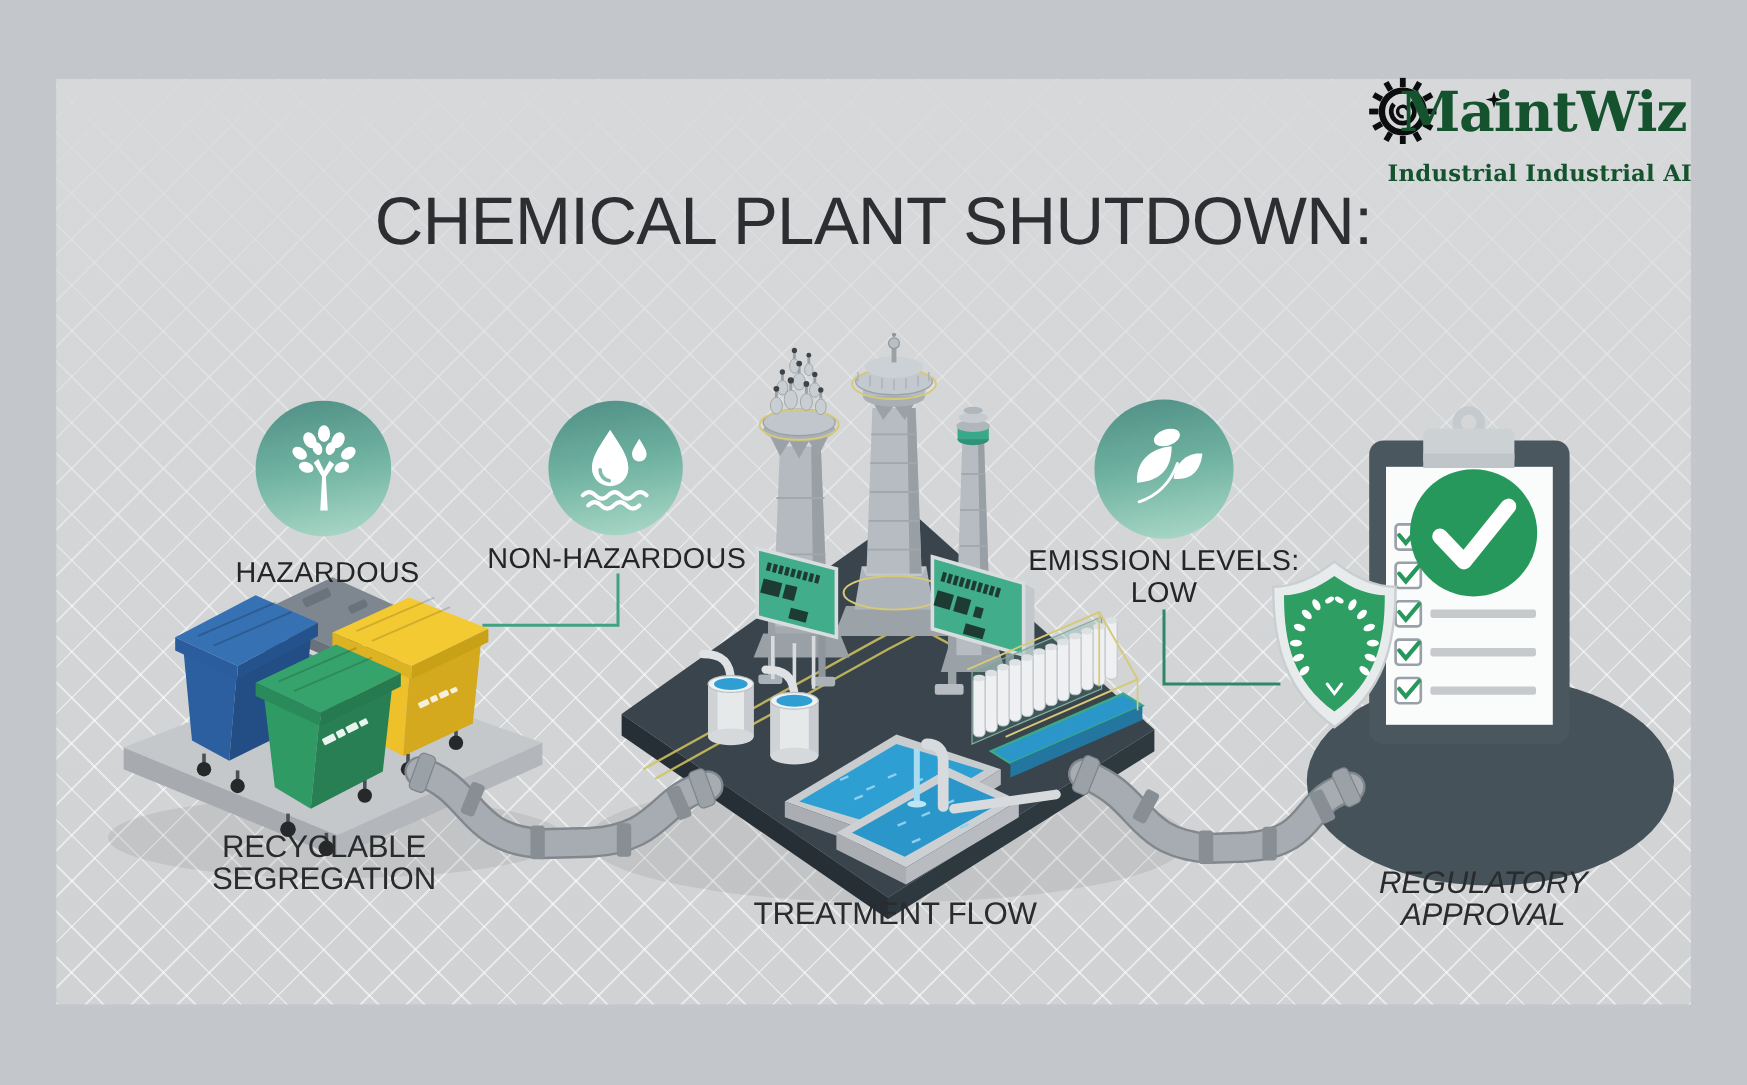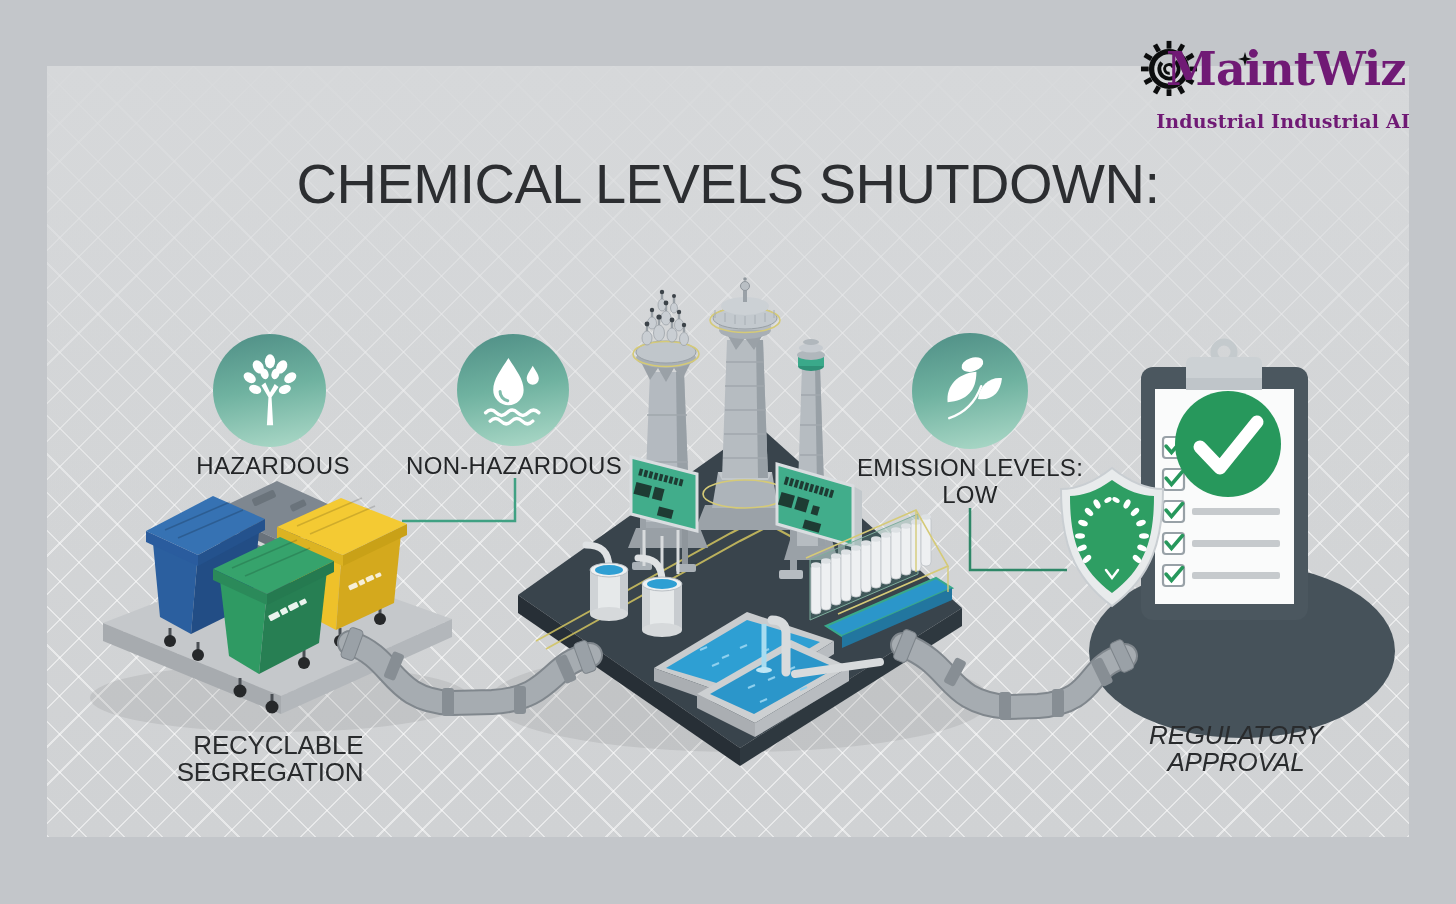--- a/index.html
+++ b/index.html
@@ -13,21 +13,21 @@
   .scene{position:absolute;left:0;top:0;}
   .title{position:absolute;left:0;top:152px;width:1456px;text-align:center;color:#2c2e31;
     font-size:56px;line-height:64px;font-weight:500;letter-spacing:-.5px;}
   .icon-circle{position:absolute;border-radius:50%;
     background:linear-gradient(170deg,#54948a 8%,#6fb2a0 48%,#a9d7c6 96%);
     display:flex;align-items:center;justify-content:center;}
   .badge-label{position:absolute;transform:translateX(-50%);text-align:center;font-size:24px;
     color:#232527;font-weight:500;letter-spacing:.3px;white-space:nowrap;line-height:27px;}
   .caption{position:absolute;transform:translateX(-50%);text-align:center;font-size:26px;line-height:27px;
     color:#292b2d;font-weight:500;letter-spacing:-.2px;white-space:nowrap;}
-  .logo{position:absolute;left:1140px;top:36px;width:272px;height:98px;color:#701a75;}
+  .logo{position:absolute;left:1140px;top:60px;width:272px;height:98px;color:#14532d;}
   .logo .brand{position:absolute;left:26px;top:6px;font-family:"DejaVu Serif","Liberation Serif",serif;
     font-size:46px;font-weight:700;letter-spacing:-1px;}
   .logo .tagline{position:absolute;right:2px;top:74px;font-family:"DejaVu Serif","Liberation Serif",serif;
     font-size:19px;font-weight:700;letter-spacing:.2px;}
   .logo .gear{position:absolute;left:0;top:2px;}
   .logo .sparkle{position:absolute;left:96px;top:12px;}
 </style>
 </head>
 <body>
 
@@ -482,21 +482,21 @@
     </svg>
     <svg class="sparkle" width="26" height="26" viewBox="0 0 26 26">
       <path d="M9,4 L10.6,9.4 L16,11 L10.6,12.6 L9,18 L7.4,12.6 L2,11 L7.4,9.4 Z" fill="#0c0d0e"></path>
       <circle cx="20" cy="5" r="1.6" fill="#0c0d0e"></circle>
     </svg>
     <div class="brand">MaintWiz</div>
     <div class="tagline">Industrial Industrial AI</div>
   </div>
 
   <div class="title">
-    <div>CHEMICAL LEVELS SHUTDOWN:</div>
+    <div>CHEMICAL PLANT SHUTDOWN:</div>
   </div>
 
   <div class="icon-circle" style="left:213px;top:334px;width:113px;height:113px;">
     <svg width="78" height="84" viewBox="0 0 100 100" fill="#ffffff">
       <polygon points="46,94 54,94 52,58 61,45 56,41 50,52 44,39 39,43 48,58"></polygon>
       <ellipse cx="50" cy="12" rx="6.5" ry="9"></ellipse>
       <ellipse cx="35" cy="19" rx="6.5" ry="9" transform="rotate(-30 35 19)"></ellipse>
       <ellipse cx="65" cy="19" rx="6.5" ry="9" transform="rotate(30 65 19)"></ellipse>
       <ellipse cx="24" cy="33" rx="6" ry="8.5" transform="rotate(-55 24 33)"></ellipse>
       <ellipse cx="76" cy="33" rx="6" ry="8.5" transform="rotate(55 76 33)"></ellipse>
@@ -519,30 +519,31 @@
 
   <div class="icon-circle" style="left:912px;top:333px;width:116px;height:116px;">
     <svg width="80" height="80" viewBox="0 0 100 100">
       <ellipse cx="53" cy="17" rx="14" ry="8.5" transform="rotate(-18 53 17)" fill="#ffffff"></ellipse>
       <path d="M22,64 C20,44 34,28 58,26 C58,50 46,62 22,64 Z" fill="#ffffff"></path>
       <path d="M60,60 C62,42 76,32 90,34 C88,52 78,62 60,60 Z" fill="#ffffff"></path>
       <path d="M24,84 C42,78 56,66 64,44" fill="none" stroke="#ffffff" stroke-width="3" stroke-linecap="round"></path>
     </svg>
   </div>
 
-  <div class="badge-label" style="left:273px;top:452px;">HAZARDOUS</div>
+  <div class="badge-label" style="left:273px;top:464px;">HAZARDOUS</div>
   <div class="badge-label" style="left:514px;top:452px;">NON-HAZARDOUS</div>
   <div class="badge-label" style="left:970px;top:454px;">
     <div>EMISSION LEVELS:</div>
     <div>LOW</div>
   </div>
 
-  <div class="caption" style="left:270px;top:732px;text-align:right;">
+  <div class="caption" style="left:270px;top:692px;">
     <div>RECYCLABLE</div>
     <div>SEGREGATION</div>
   </div>
   <div class="caption" style="left:746px;top:748px;">
+    <div>TREATMENT FLOW</div>
   </div>
   <div class="caption" style="left:1236px;top:722px;font-style:italic;">
     <div>REGULATORY</div>
     <div>APPROVAL</div>
   </div>
 </div>
 
 </body></html>

